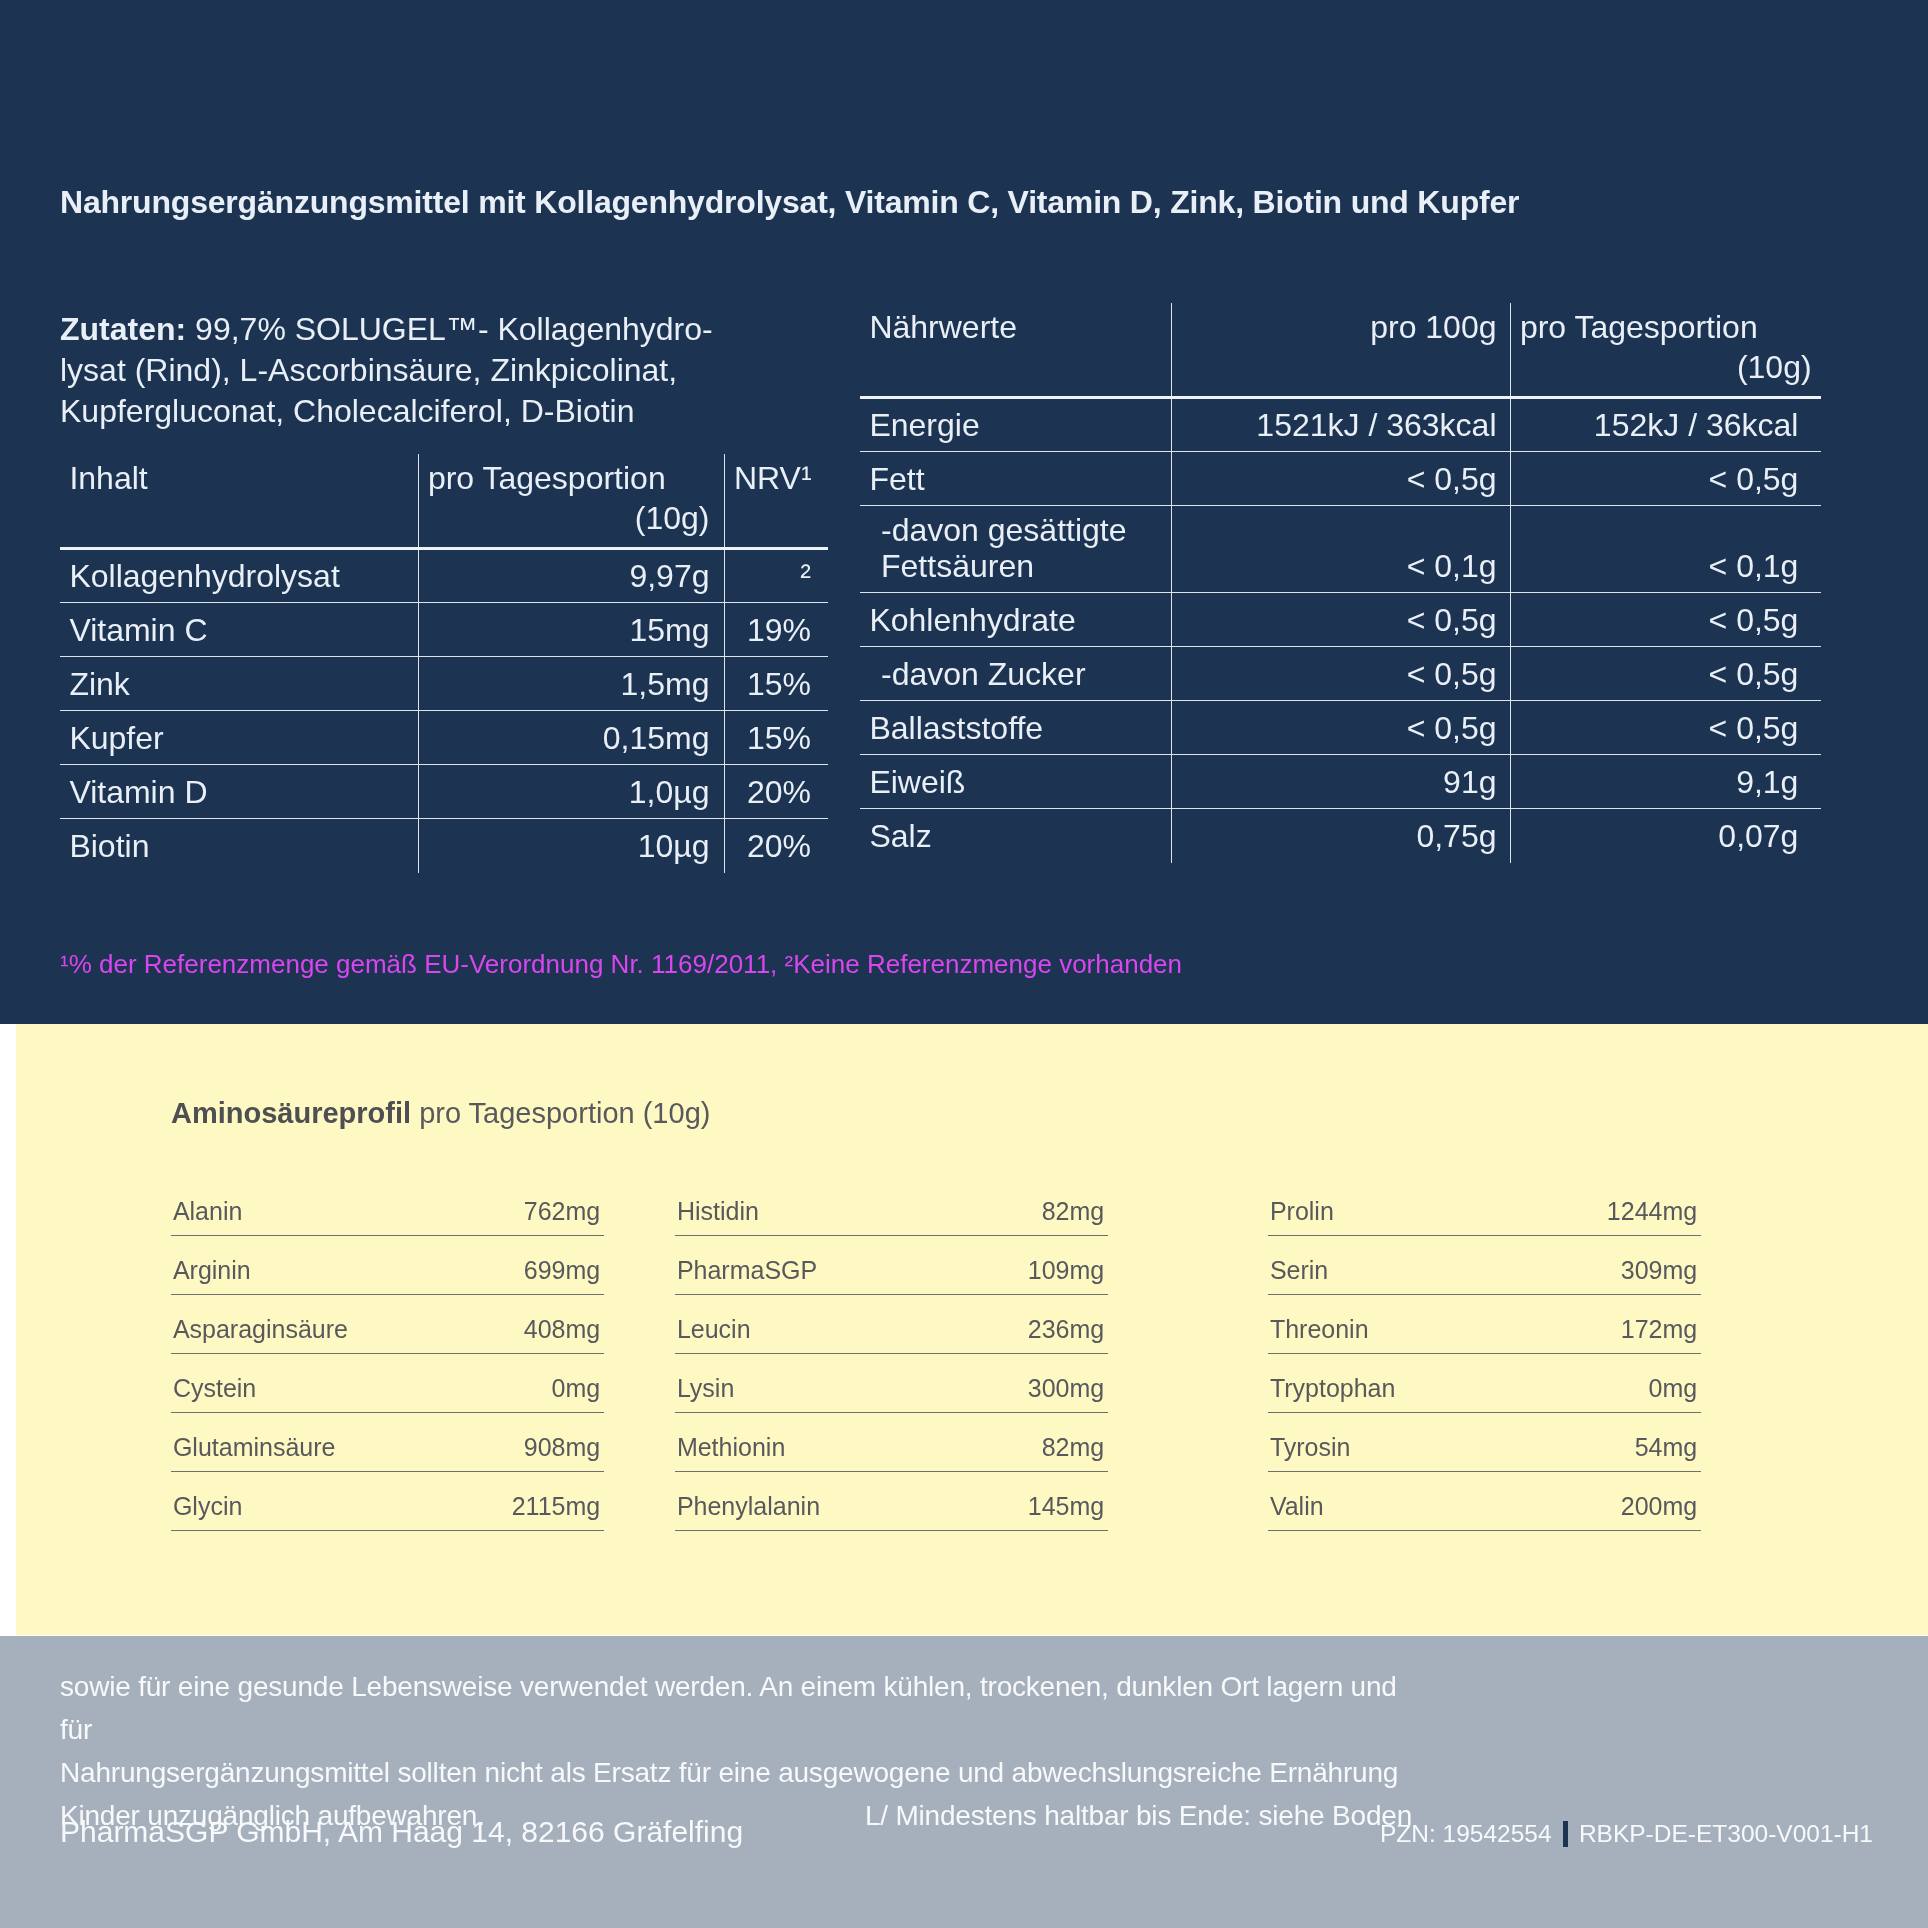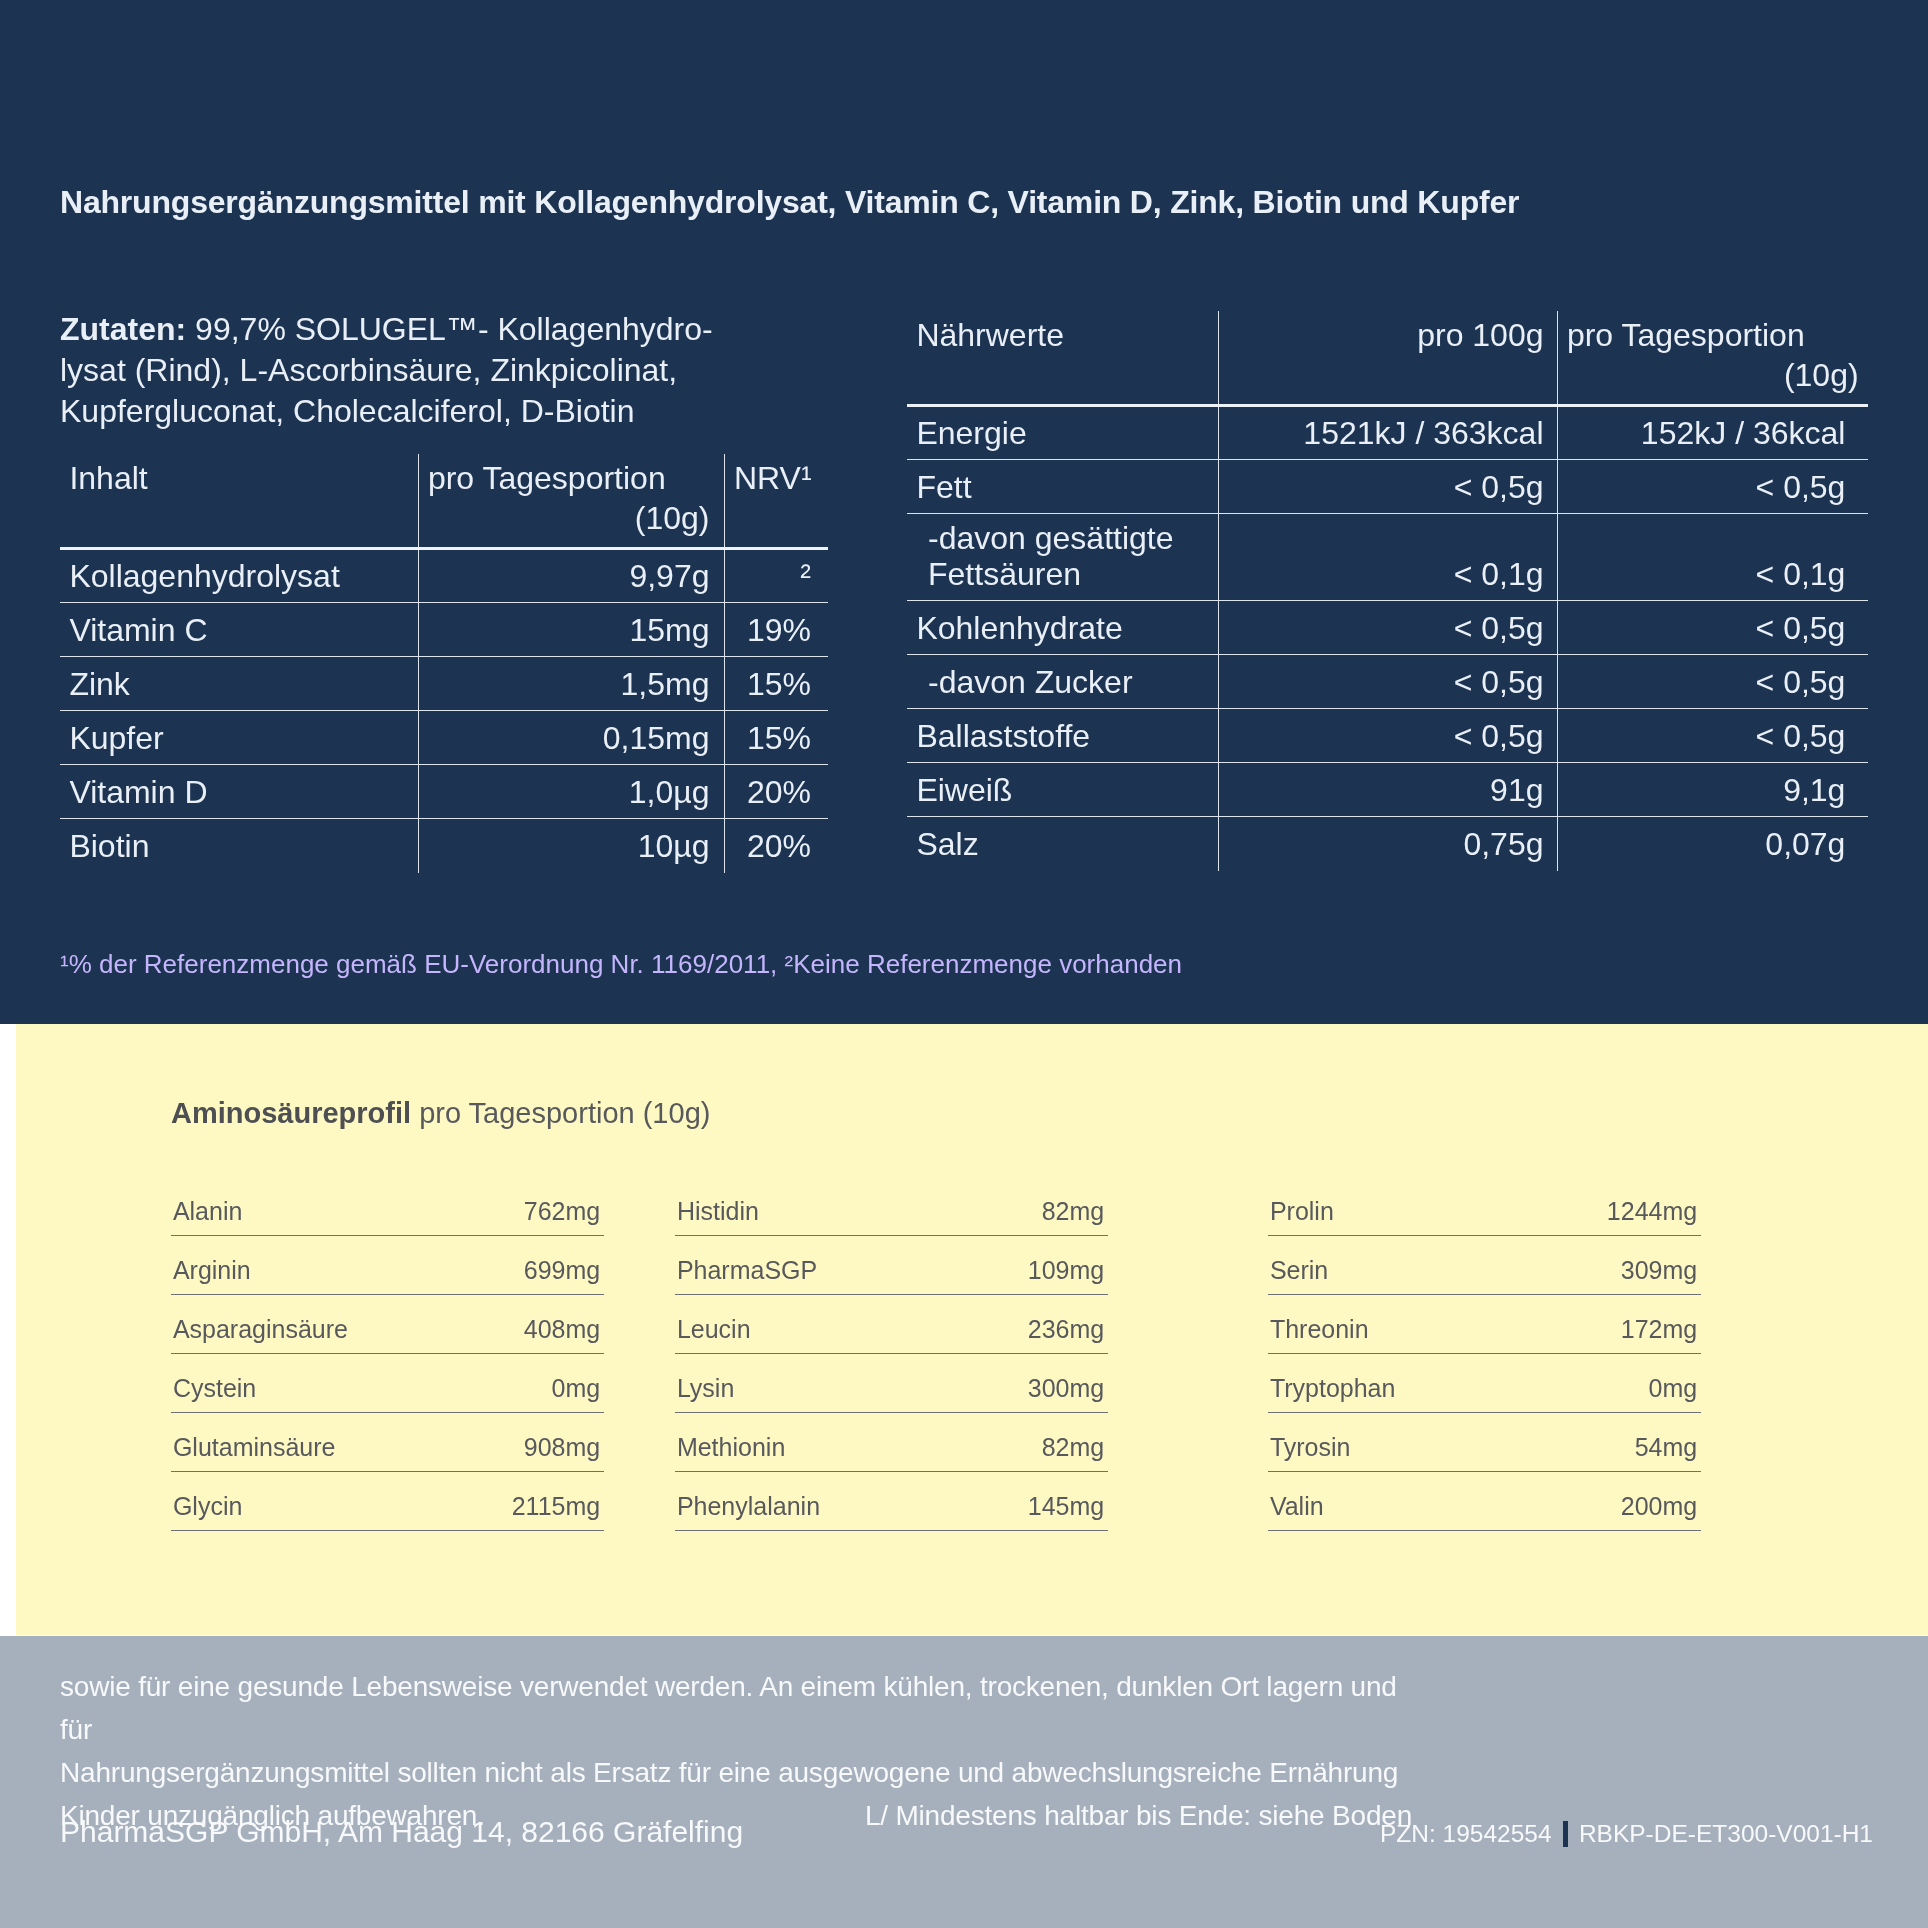--- a/index.html
+++ b/index.html
@@ -23,29 +23,29 @@
   .hdr-two .l1 { text-align:left; }
   .hdr-two .l2 { text-align:right; }
 
   .content-table { position:absolute; left:60px; top:454px; width:767px; }
   .content-table .c1 { width:358px; }
   .content-table .c2 { width:306px; }
   .content-table .c3 { width:104px; }
   .content-table td.amount, .content-table th.amount { padding-right:14px; }
   .content-table td.nrv { padding-right:17px; }
 
-  .nutrition-table { position:absolute; left:907px; top:303px; width:960px;margin-top:8px; }
+  .nutrition-table { position:absolute; left:860px; top:303px; width:960px; }
   .nutrition-table .c1 { width:311px; }
   .nutrition-table .c2 { width:339px; }
   .nutrition-table .c3 { width:311px; }
   .nutrition-table td.per100 { padding-right:13px; }
   .nutrition-table td.portion { padding-right:22.6px; }
   .nutrition-table th.per100 { padding-right:13px; }
 
-  .footnote { position:absolute; left:60px; top:949px; width:1412px; font-size:26px; color:#c4b5fd; }
+  .footnote { position:absolute; left:60px; top:949px; width:1412px; font-size:26px; color:#d946ef; }
 
   
   .section-white { position:absolute; left:16px; top:1024px; width:1928px; height:611px; background:#fef9c3; color:#58595d; }
   .amino-title { position:absolute; left:155px; top:73px; font-size:29px; }
   .amino-title b { font-weight:bold; color:#4d4f53; }
   .amino-col { position:absolute; top:167px; width:433px; }
   .amino-col.k1 { left:155px; }
   .amino-col.k2 { left:659px; }
   .amino-col.k3 { left:1252px; }
   .amino-row { display:flex; justify-content:space-between; align-items:baseline; height:45px; padding:5.6px 3.8px 0 1.9px; border-bottom:1.9px solid #6d6f73; margin-bottom:14px; font-size:25px; }

